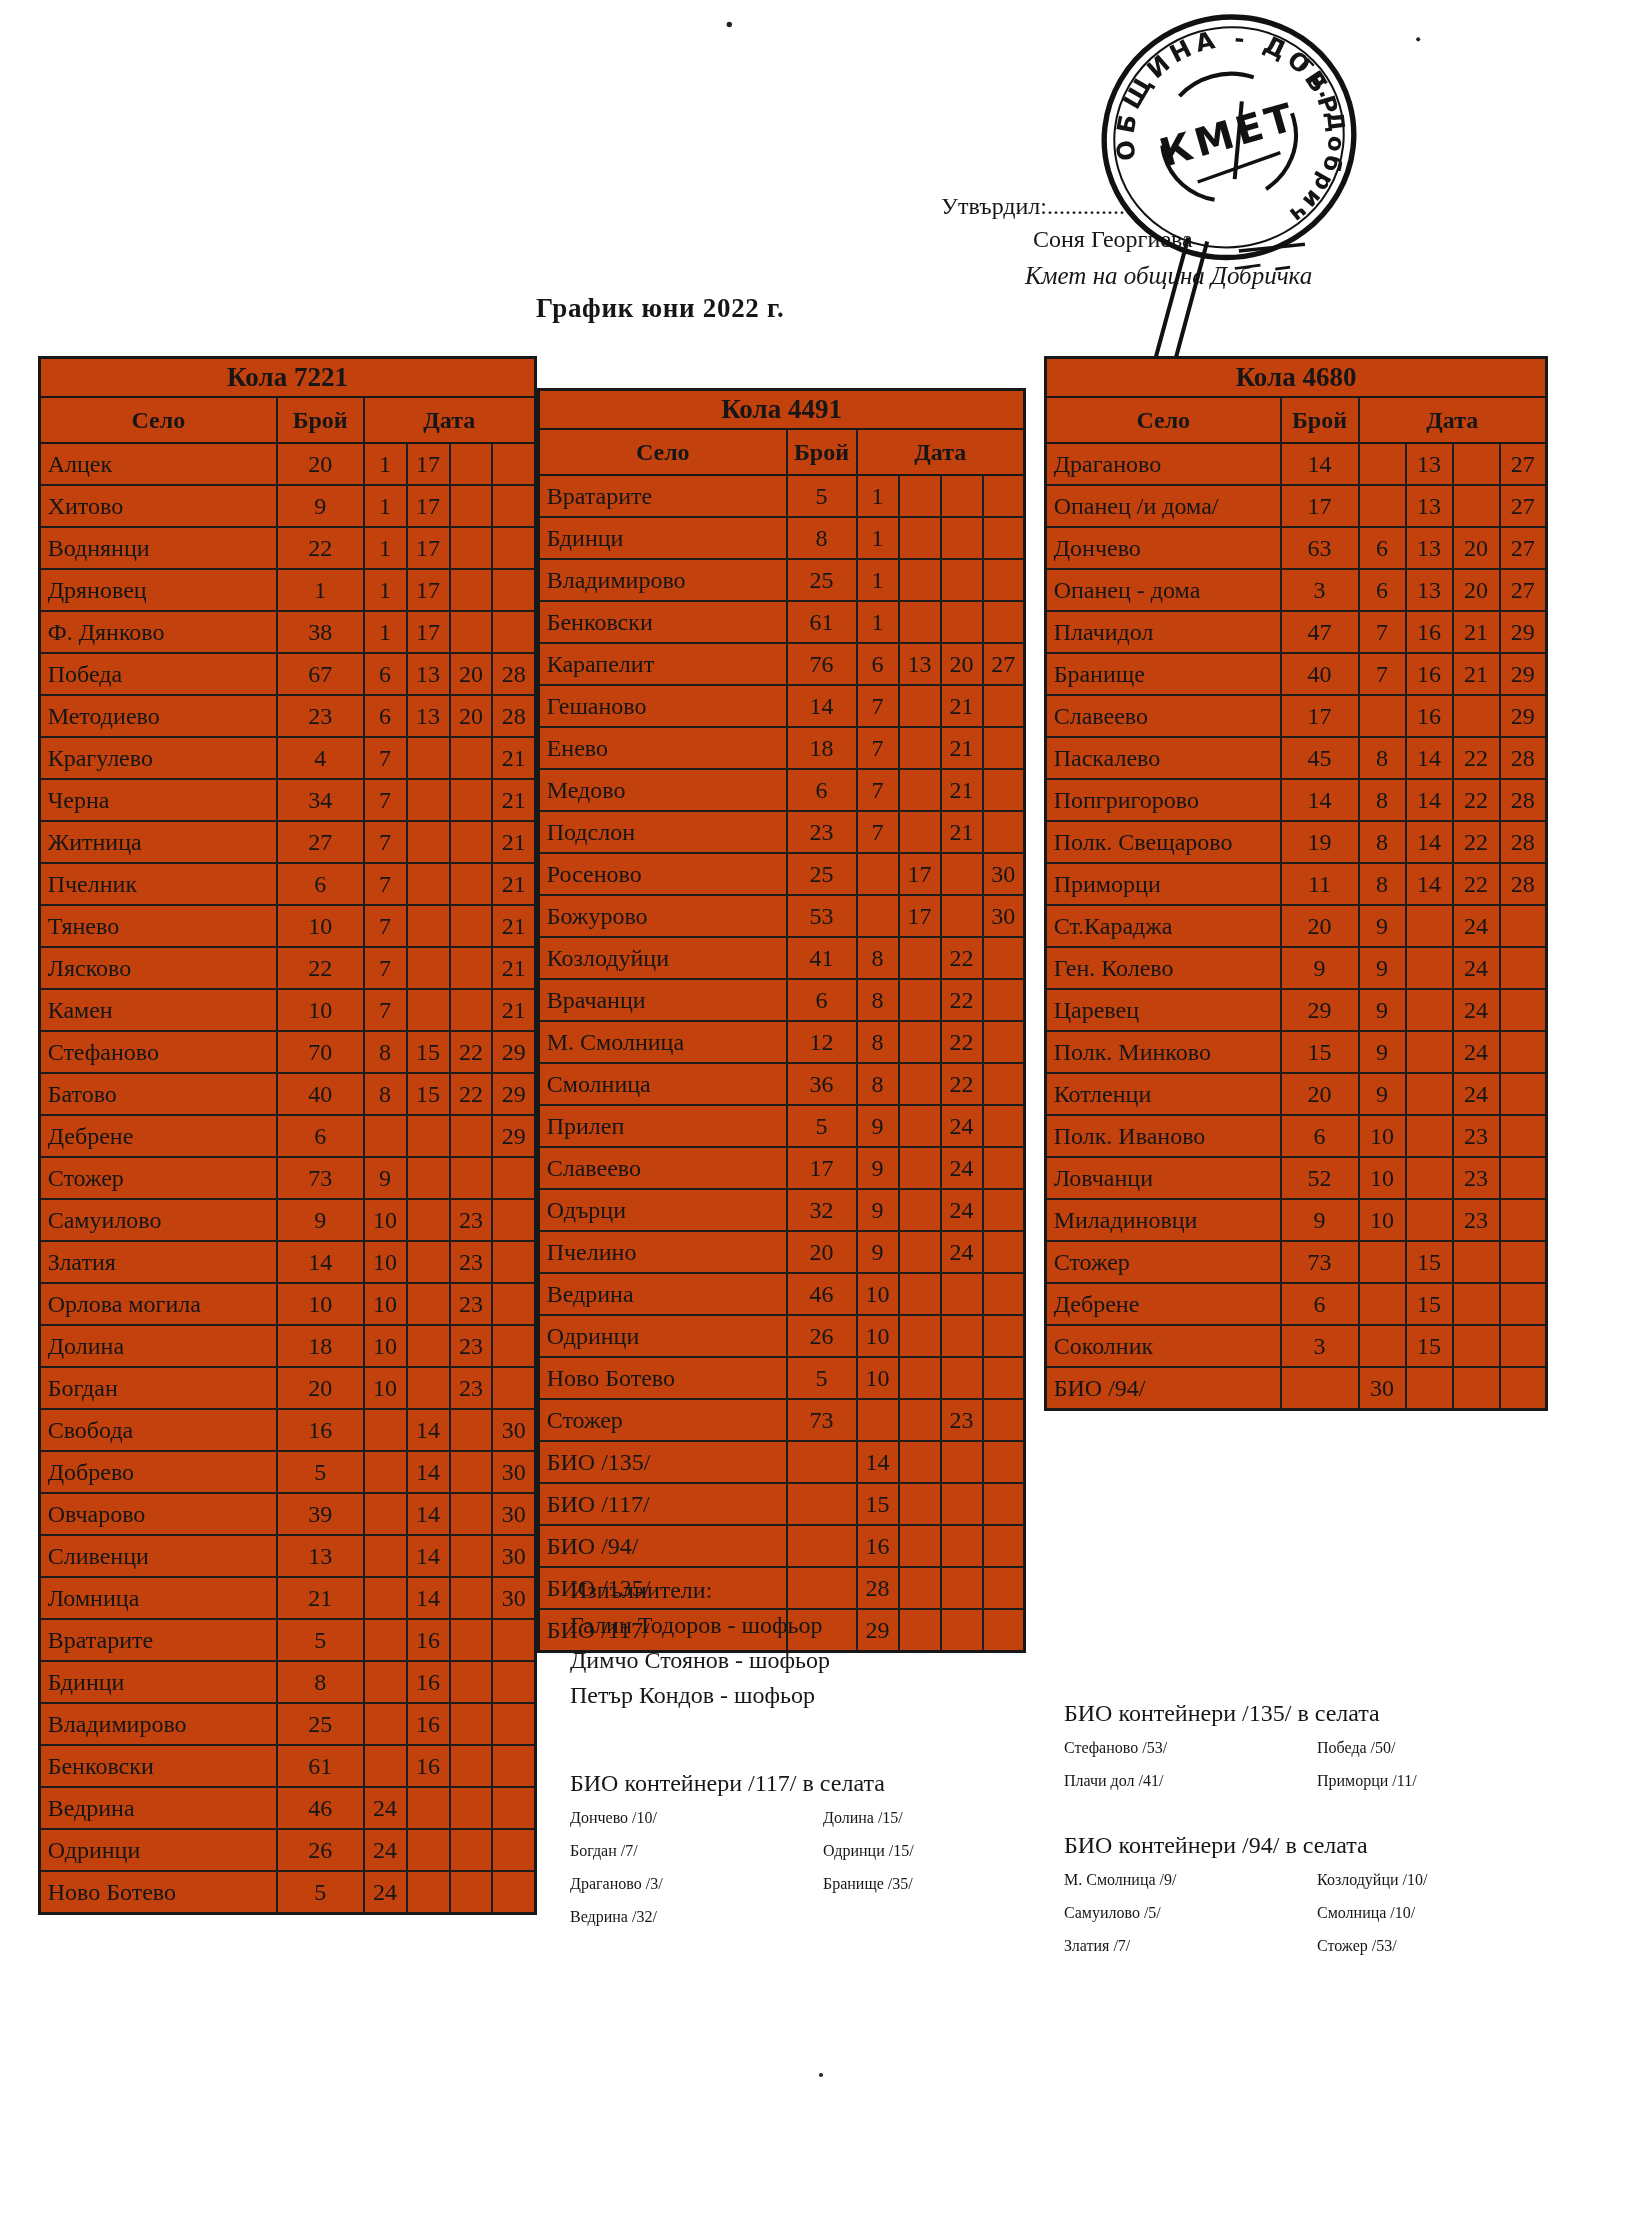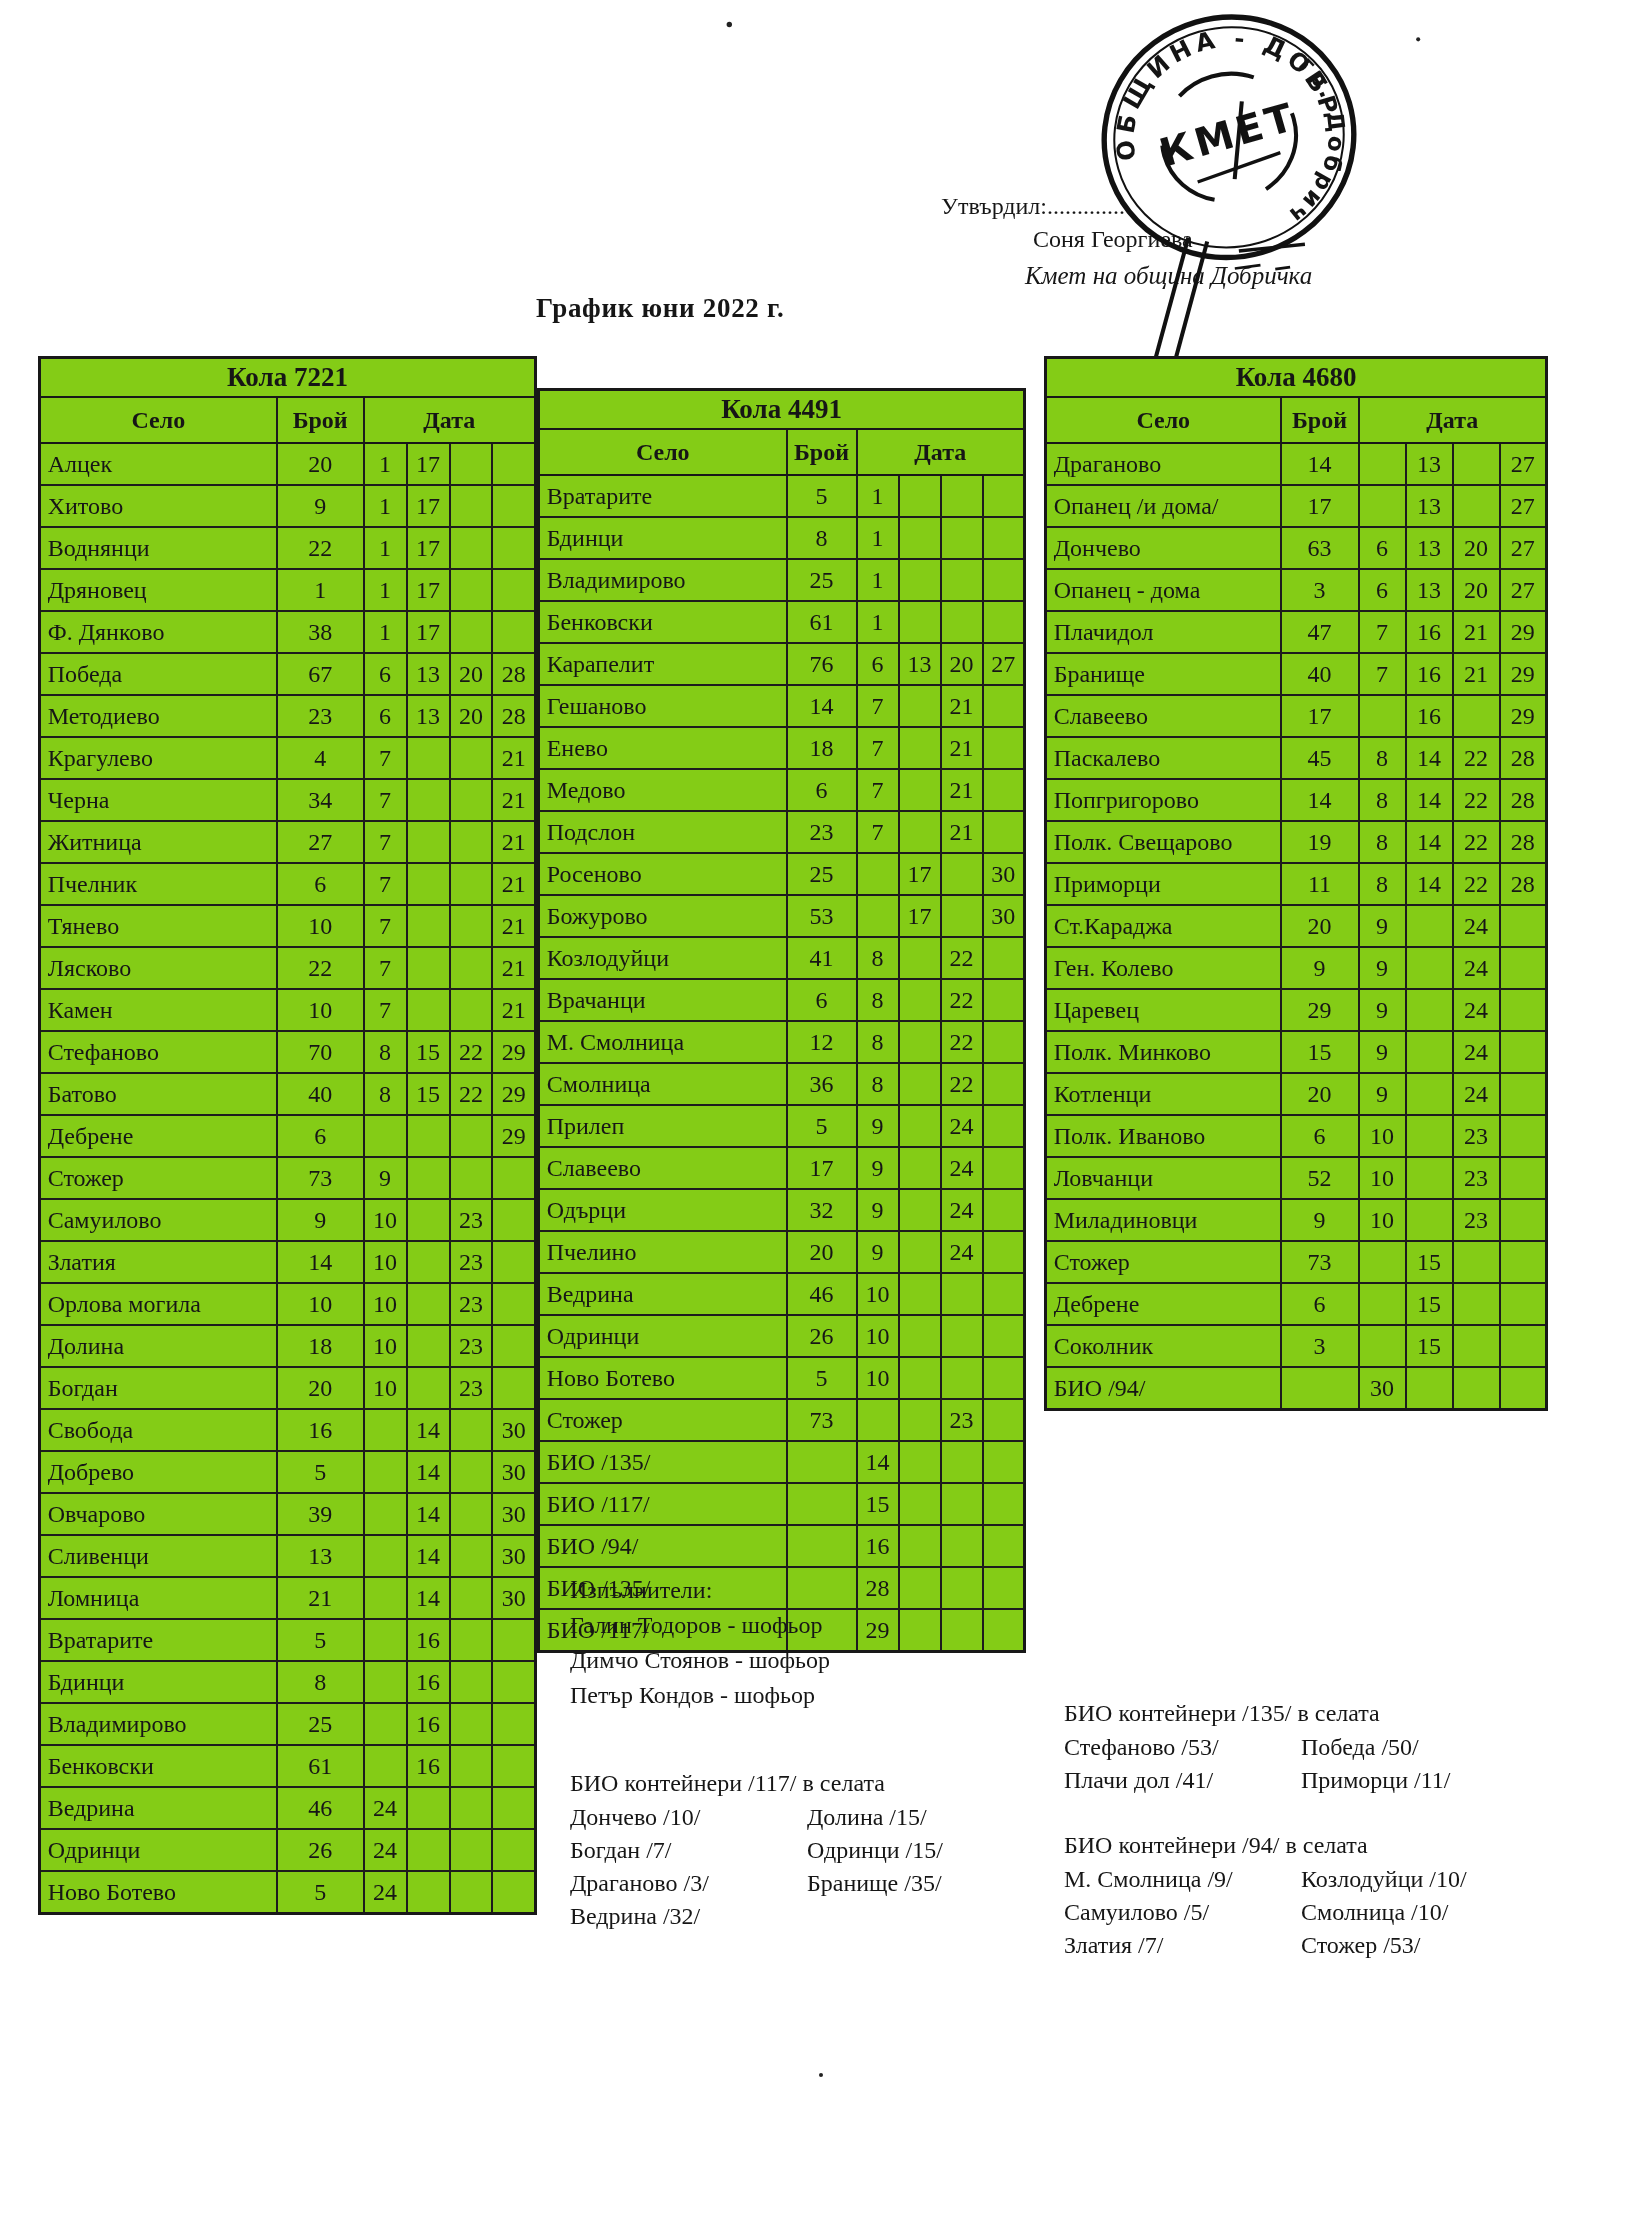--- a/index.html
+++ b/index.html
@@ -8,30 +8,30 @@
 
   .abs{position:absolute;}
 
   .doc-title{font-size:27px;font-weight:bold;letter-spacing:0.7px;}
 
   .approve{font-size:24px;}
   .approver-name{font-size:24px;}
   .approver-role{font-size:25px;font-style:italic;}
 
   table.sched{position:absolute;border-collapse:collapse;table-layout:fixed;
-              border:3.4px solid #181818;background:#84cc16;padding-left:40px;}
+              border:3.4px solid #181818;background:#c2410c;padding-left:40px;}
   table.sched th,table.sched td{border:2px solid #1d1d1d;overflow:hidden;white-space:nowrap;}
   table.sched tr.banner th{height:35px;font-size:27px;font-weight:bold;text-align:center;border-bottom:2.7px solid #181818;}
   table.sched tr.head th{height:42px;font-size:24px;font-weight:bold;text-align:center;border-bottom:2.7px solid #181818;}
   table.sched td{height:40px;font-size:24px;padding:0;}
   table.sched td.village{text-align:left;padding-left:6.7px;}
   table.sched td.num{text-align:center;}
 
   .txtblock{font-size:24px;line-height:35px;}
-  .pairgrid{display:grid;grid-template-columns:237px auto;font-size:24px;line-height:33px;column-gap:0;}
+  .pairgrid{display:grid;grid-template-columns:237px auto;font-size:16px;line-height:33px;column-gap:16px;}
   .bio-title{font-size:24px;line-height:34px;margin-bottom:1.3px;}
 
   svg{position:absolute;pointer-events:none;}
   .inkline{stroke:#111;fill:none;}
 </style>
 </head>
 <body>
 
 <div class="page">
 

